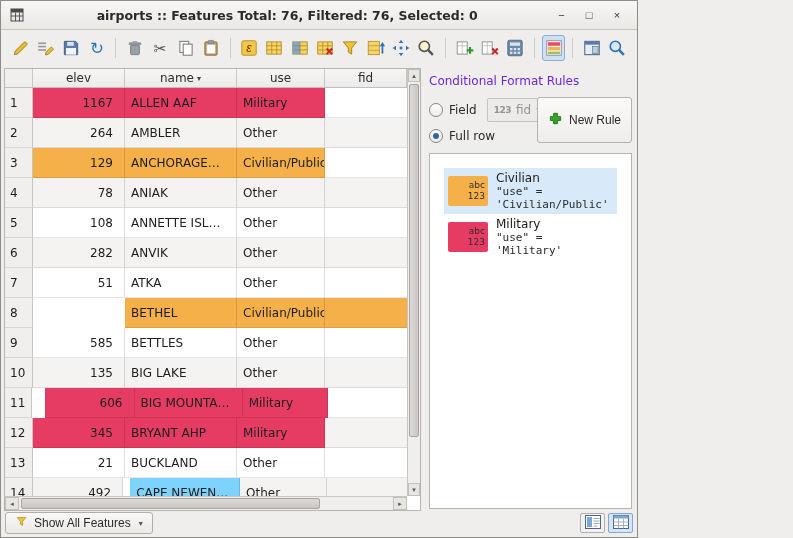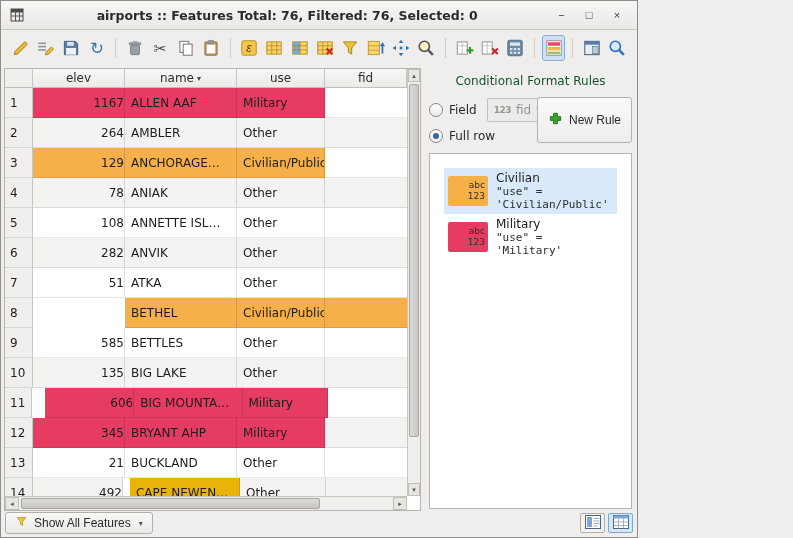--- a/index.html
+++ b/index.html
@@ -27,38 +27,38 @@
   .table-panel{width:417px;flex:none;position:relative;border:1px solid #b7b3af;background:#fff;overflow:hidden}
   .theader{display:flex;height:19px;width:404px;background:linear-gradient(#f7f6f5,#ecebe9);border-bottom:1px solid #c2bfbb}
   .hcell{display:flex;align-items:center;justify-content:center;font-size:12px;color:#2b2b2b;border-right:1px solid #c9c6c2;gap:3px}
   .hcorner{width:28px;background:#f0efed}
   .h-elev{width:92px}.h-name{width:112px}.h-use{width:88px}.h-fid{width:82px}
   .sortind{font-size:8px;color:#444}
   .tbody{position:absolute;top:19px;left:0;width:404px;bottom:14px;overflow:hidden;background:#fff}
   .trow{display:flex;height:30px}
   .cell{display:flex;align-items:center;padding:0 6px;font-size:12px;border-right:1px solid rgba(0,0,0,0.12);border-bottom:1px solid rgba(0,0,0,0.10);overflow:hidden;white-space:nowrap}
   .rownum{width:28px;background:#f0efed;border-right:1px solid #c9c6c2;padding-left:5px;color:#1d1d1d}
-  .col-elev{width:92px;justify-content:flex-end;padding-right:0}
+  .col-elev{width:92px;justify-content:flex-end;padding-right:11px}
   .col-name{width:112px}
   .col-use{width:88px}
   .col-fid{width:84px}
 
   
   .vscroll{position:absolute;top:0;right:0;bottom:14px;width:13px;background:#f0efed;border-left:1px solid #c9c6c2;display:flex;flex-direction:column}
   .sbtn{height:13px;flex:none;font-size:7px;line-height:12px;text-align:center;color:#555;background:#e8e6e3;border:1px solid #c2bfbb}
   .vtrack{flex:1;position:relative}
   .vthumb{position:absolute;left:1px;right:1px;top:2px;height:88%;background:linear-gradient(90deg,#dddbd8,#c9c6c2);border:1px solid #a8a4a0;border-radius:2px}
   .hscroll{position:absolute;left:0;right:13px;bottom:0;height:14px;background:#f0efed;border-top:1px solid #c9c6c2;display:flex}
   .hbtn{width:14px;flex:none;font-size:7px;line-height:12px;text-align:center;color:#555;background:#e8e6e3;border:1px solid #c2bfbb}
   .htrack{flex:1;position:relative}
   .hthumb{position:absolute;top:1px;bottom:1px;left:2px;width:80%;background:linear-gradient(#dddbd8,#c9c6c2);border:1px solid #a8a4a0;border-radius:2px}
 
   
   .rules-panel{flex:1;display:flex;flex-direction:column;padding:2px 2px 2px 4px;min-width:0}
-  .rp-title{text-align:center;font-size:12px;color:#14532d;padding:4px 0 9px}
+  .rp-title{font-size:12px;color:#6d28d9;padding:4px 0 9px}
   .rp-controls{display:flex;align-items:center;gap:4px}
   .rp-left{flex:1;display:flex;flex-direction:column;gap:7px;min-width:0}
   .radio-row{display:flex;align-items:center;gap:6px;font-size:12px;color:#2b2b2b;cursor:pointer}
   .radio{width:14px;height:14px;flex:none;border-radius:50%;border:1px solid #8a867f;background:linear-gradient(#fdfdfd,#ececec);position:relative}
   .radio.checked::after{content:"";position:absolute;inset:3px;border-radius:50%;background:#2e66a4}
   .combo{flex:1;max-width:178px;height:24px;margin-left:4px;display:flex;align-items:center;gap:5px;padding:0 6px;background:#edebe9;border:1px solid #c6c2be;border-radius:2px;color:#97948f}
   .combo .badge123{font-size:9px;font-weight:bold;letter-spacing:-0.5px}
   .combo .caret{margin-left:auto;font-size:8px;color:#a09c97}
   .newrule{margin-left:auto;display:flex;align-items:center;gap:6px;padding:13px 10px;background:linear-gradient(#fbfaf9,#efedeb);border:1px solid #b5b1ac;border-radius:3px;font-size:12px;color:#2b2b2b;cursor:pointer;flex:none}
   .rules-list{margin-top:10px;flex:1;background:#fff;border:1px solid #b7b3af;overflow:hidden;padding:14px}
@@ -407,21 +407,21 @@
           <div class="trow">
             <div class="cell rownum">13</div>
             <div class="cell col-elev" style="background: rgb(255, 255, 255);">21</div>
             <div class="cell col-name" style="background: rgb(255, 255, 255);">BUCKLAND</div>
             <div class="cell col-use" style="background: rgb(255, 255, 255);">Other</div>
             <div class="cell col-fid" style="background: rgb(255, 255, 255);"></div>
           </div>
           <div class="trow">
             <div class="cell rownum">14</div>
             <div class="cell col-elev" style="background: rgb(244, 243, 242);">492</div>
-            <div class="cell col-name" style="background: #eab308; margin-left: 7px;">CAPE NEWEN…</div>
+            <div class="cell col-name" style="background: #7dd3fc; margin-left: 7px;">CAPE NEWEN…</div>
             <div class="cell col-use" style="background: rgb(244, 243, 242);">Other</div>
             <div class="cell col-fid" style="background: rgb(244, 243, 242);"></div>
           </div>
         </div>
       <div class="vscroll">
         <div class="sbtn">▴</div>
         <div class="vtrack">
             <div class="vthumb"></div>
           </div>
         <div class="sbtn">▾</div>

